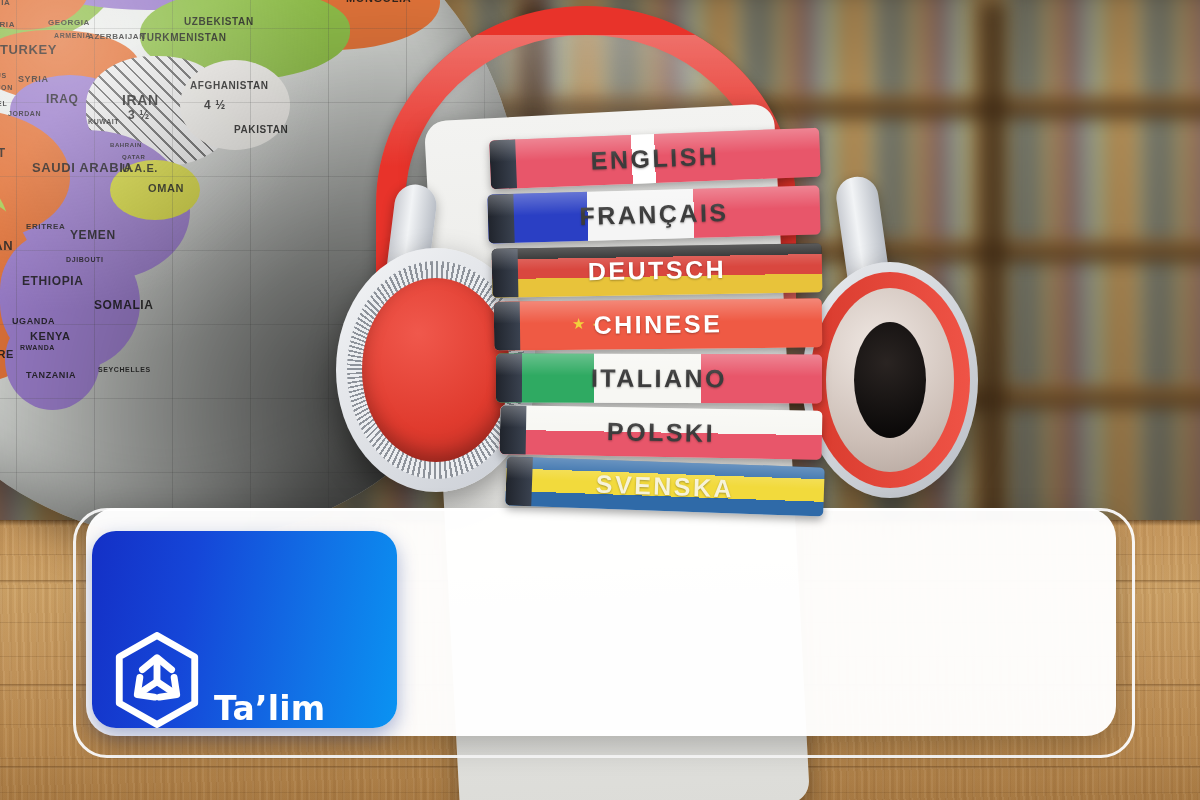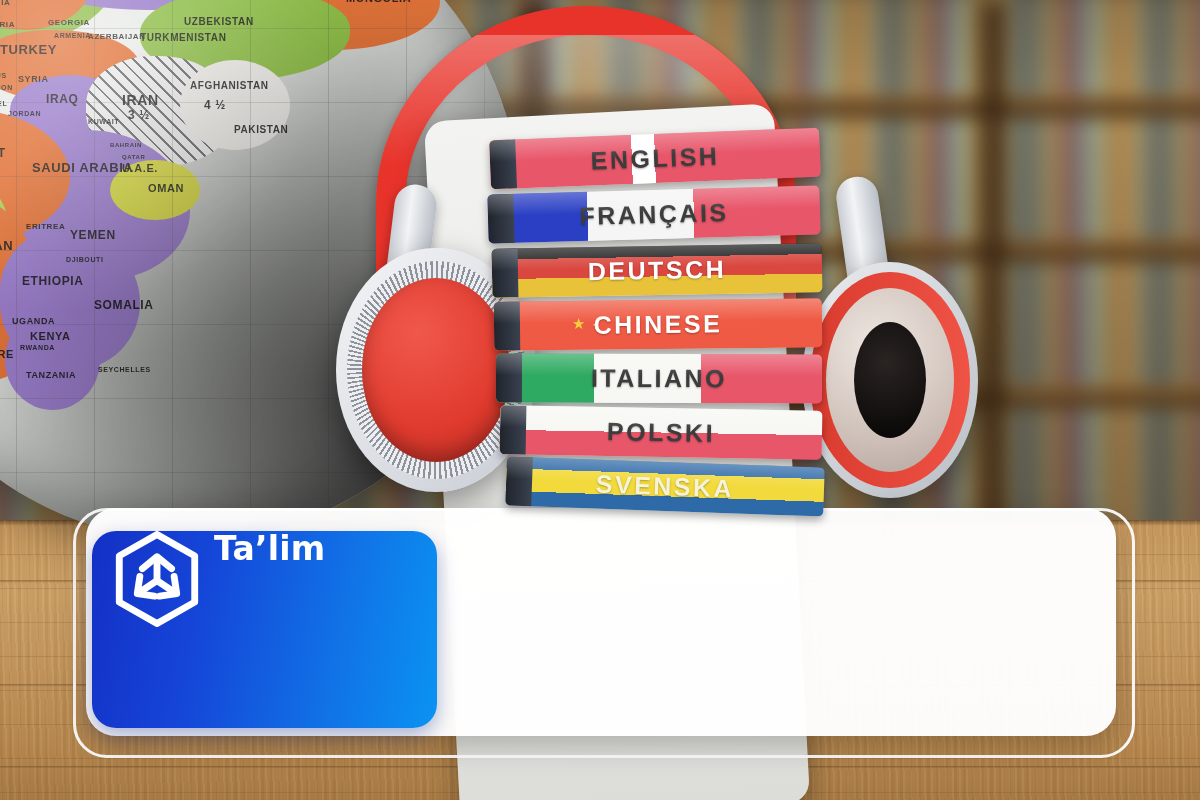--- a/index.html
+++ b/index.html
@@ -116,24 +116,24 @@
   .cup-r .hole{position:absolute;left:52px;top:60px;width:72px;height:116px;border-radius:50%;
     background:radial-gradient(circle at 45% 35%,#2a2422,#050404);}
 
   
   .card-outline{position:absolute;left:73px;top:508px;width:1056px;height:244px;
     border:3px solid rgba(255,255,255,.96);border-radius:34px;pointer-events:none;}
   .card{position:absolute;left:86px;top:508px;width:1030px;height:228px;
     background:rgba(255,255,255,.97);border-radius:30px;
     box-shadow:0 10px 30px rgba(0,0,0,.22);
     display:flex;align-items:center;}
-  .logo-box{position:absolute;left:92px;top:531px;width:345px;height:197px;border-radius:24px;
+  .logo-box{position:absolute;left:92px;top:531px;width:305px;height:197px;border-radius:24px;
     background:linear-gradient(100deg,#1430c6 0%,#1546d8 32%,#1172e6 70%,#0a93f2 100%);
     box-shadow:0 8px 20px rgba(10,40,140,.35);
-    display:flex;align-items:flex-start;gap:14px;padding-left:22px;box-sizing:border-box;}
+    display:flex;align-items:flex-end;gap:14px;padding-left:22px;box-sizing:border-box;}
   .logo-mark{width:86px;height:96px;flex:0 0 auto;}
   .logo-text{color:#fff;font-weight:700;font-size:33px;line-height:1.12;letter-spacing:.2px;
     font-family:"DejaVu Sans",sans-serif;}
   .headline{position:absolute;left:412px;top:566px;width:672px;
     color:#1636d4;font-weight:700;font-size:28.5px;line-height:1.30;text-align:center;
     font-family:"Liberation Sans",sans-serif;letter-spacing:-.1px;}
 </style>
 </head>
 <body>
 

